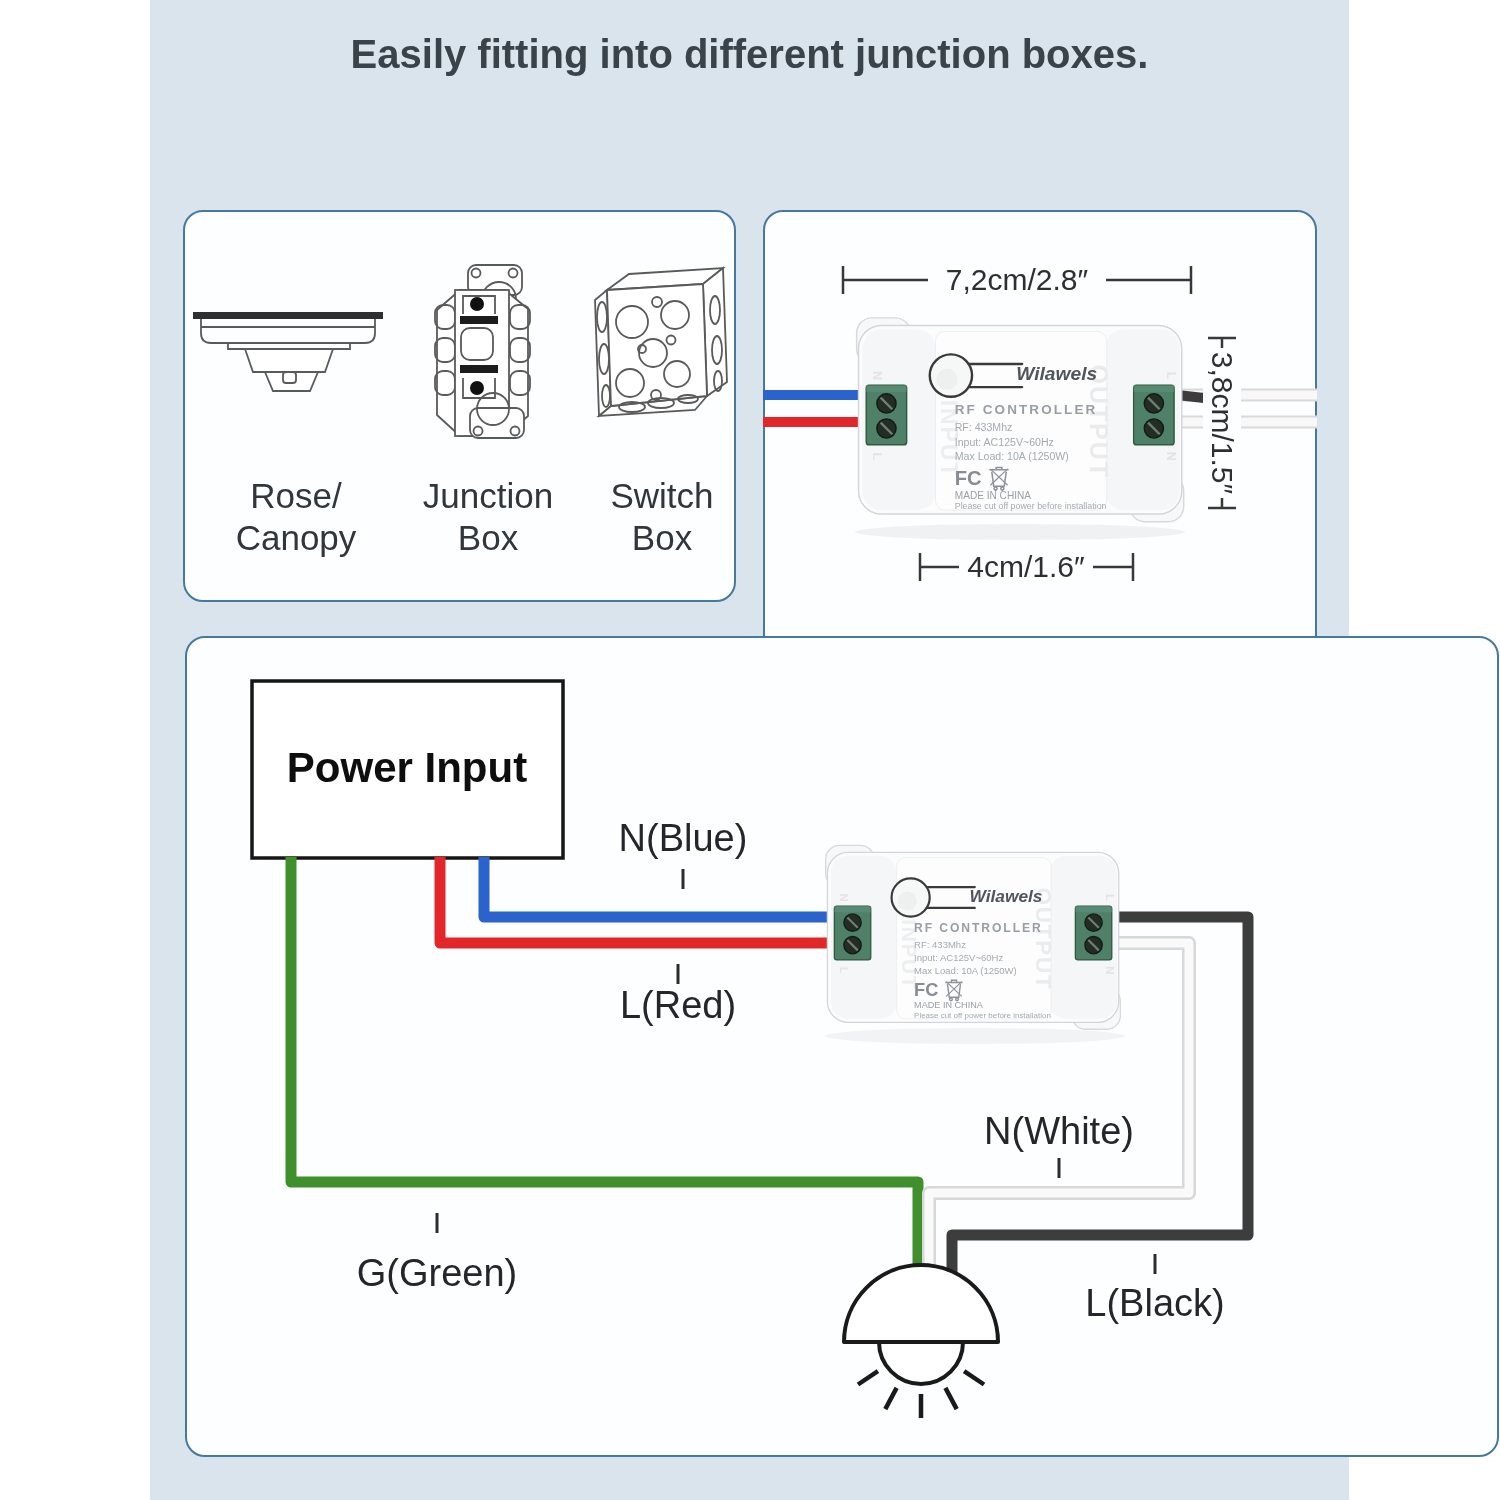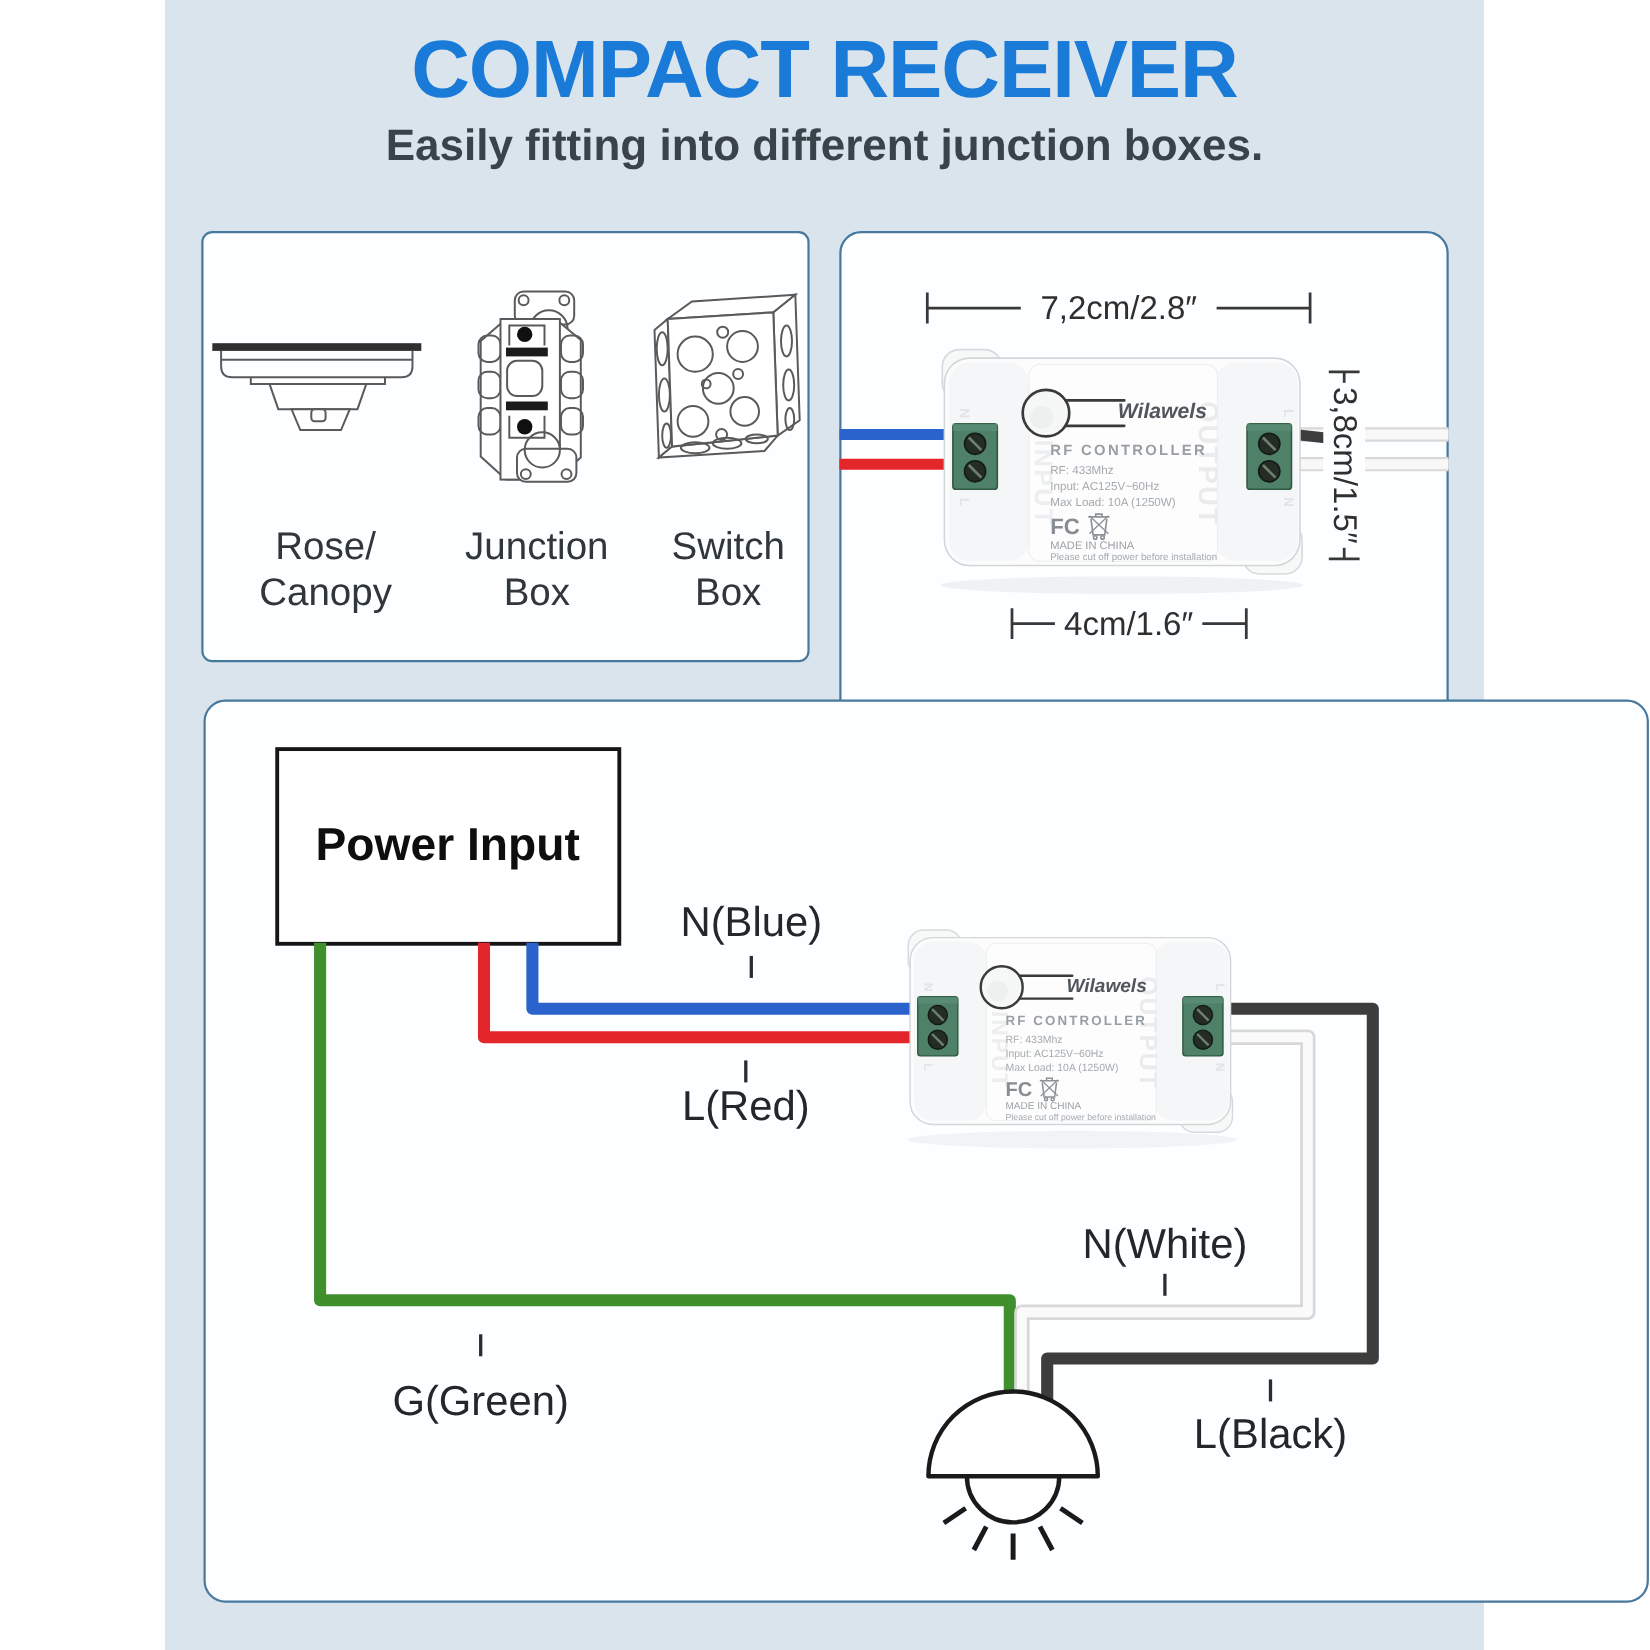--- a/index.html
+++ b/index.html
@@ -3,36 +3,35 @@
 <meta charset="utf-8">
 <style>
   html,body{margin:0;padding:0;background:#ffffff;}
   .page{position:relative;width:1500px;height:1500px;background:#ffffff;overflow:hidden;
         font-family:"Liberation Sans",sans-serif;}
   .band{position:absolute;left:150px;top:0;width:1199px;height:1500px;background:#dae4ec;}
   .header{position:absolute;left:150px;top:24px;width:1199px;text-align:center;}
   .title{font-size:74px;font-weight:800;color:#1a7ad8;letter-spacing:-1px;line-height:1.05;}
   .subtitle{font-size:40px;font-weight:600;color:#3b434a;margin-top:8px;}
   .panel{position:absolute;background:#fdfeff;border:2px solid #47799e;border-radius:20px;box-sizing:border-box;}
-  .panel-boxes{left:183px;top:210px;width:553px;height:392px;border-radius:10px;}
+  .panel-boxes{left:183px;top:210px;width:553px;height:392px;}
   .panel-dims{left:763px;top:210px;width:554px;height:452px;}
   .panel-wiring{left:185px;top:636px;width:1314px;height:821px;padding-left:46px;}
   .panel>svg{position:absolute;left:-2px;top:-2px;}
   .art-stroke{fill:#ffffff;stroke:#5a5a5a;stroke-width:1.8;}
   .art-line{fill:none;stroke:#5a5a5a;stroke-width:1.8;}
   text{font-family:"Liberation Sans",sans-serif;}
 </style>
 </head>
 <body>
 
 <div class="page">
   <div class="band"></div>
 
   <div class="header">
-    <div class="title">COMPACT RECEIVER</div>
     <div class="subtitle">Easily fitting into different junction boxes.</div>
   </div>
 
   <div class="panel panel-boxes">
     <svg width="553" height="392" viewBox="0 0 553 392">
 
       <g>
         <rect x="10" y="102" width="190" height="7" fill="#2f2f2f"></rect>
         <path class="art-line" d="M 18 109 L 18 123 Q 18 133 28 133 L 182 133 Q 192 133 192 123 L 192 109"></path>
         <path class="art-line" d="M 18 117 H 192"></path>

